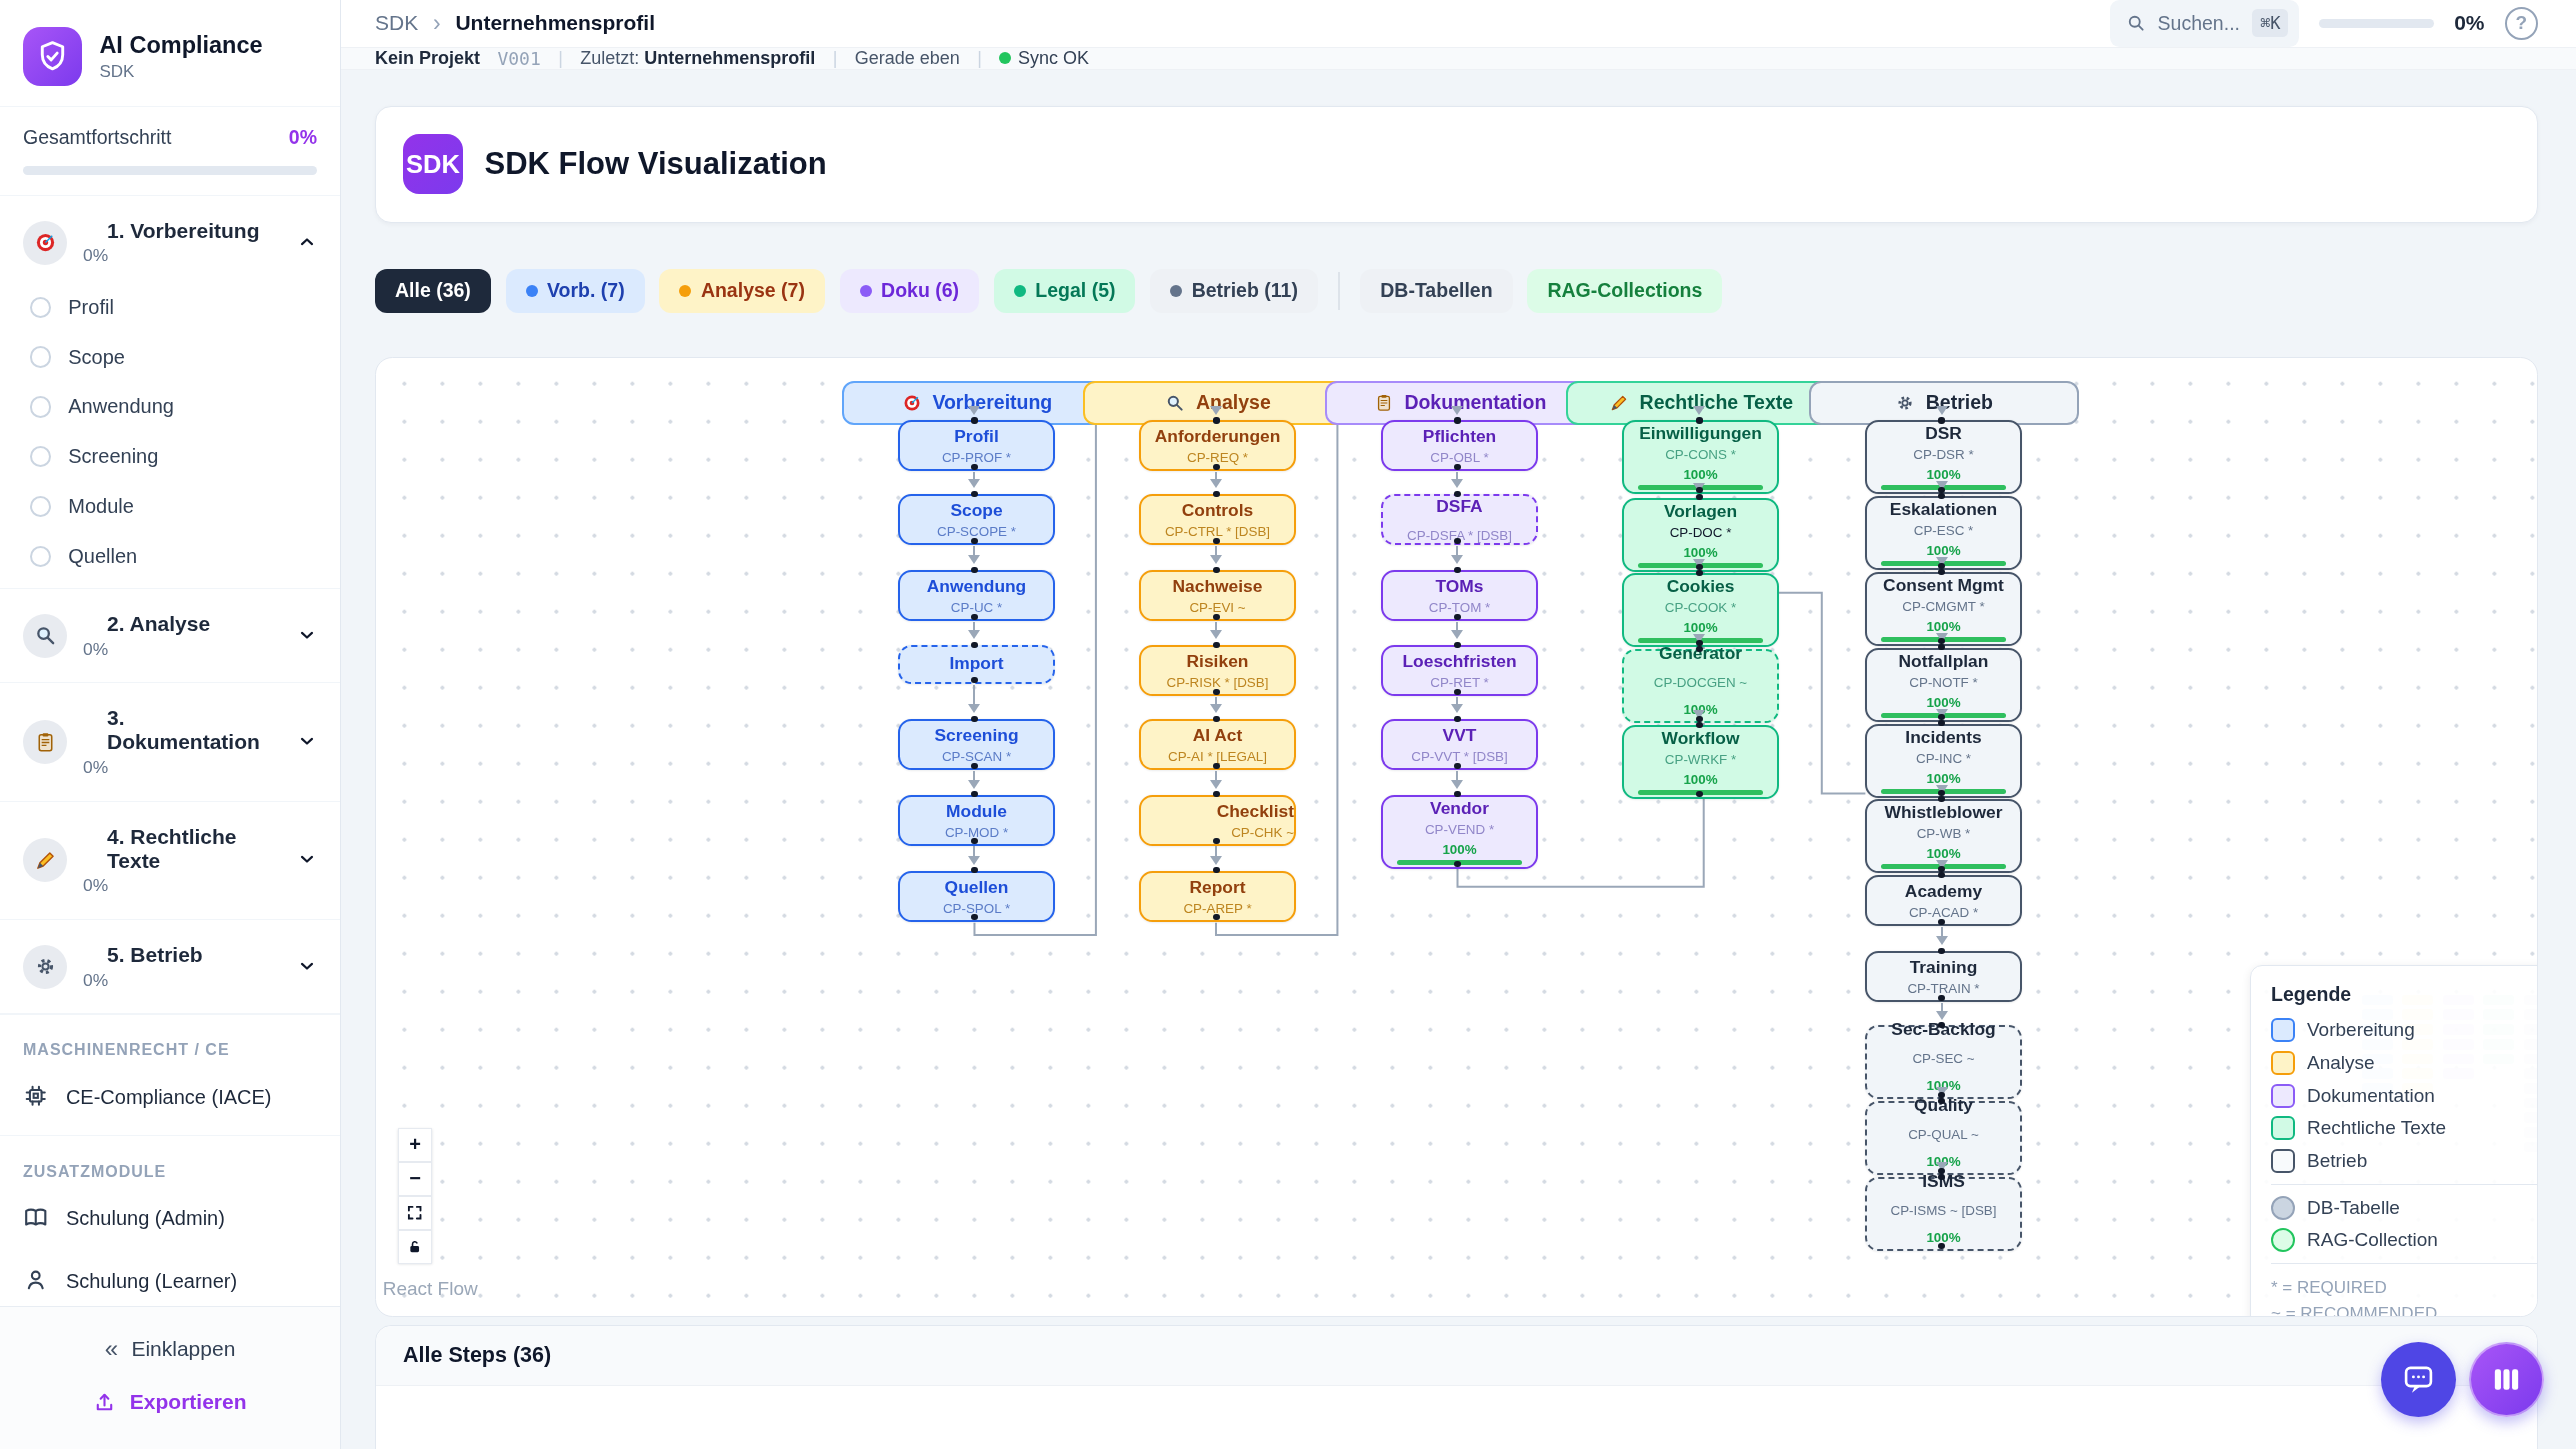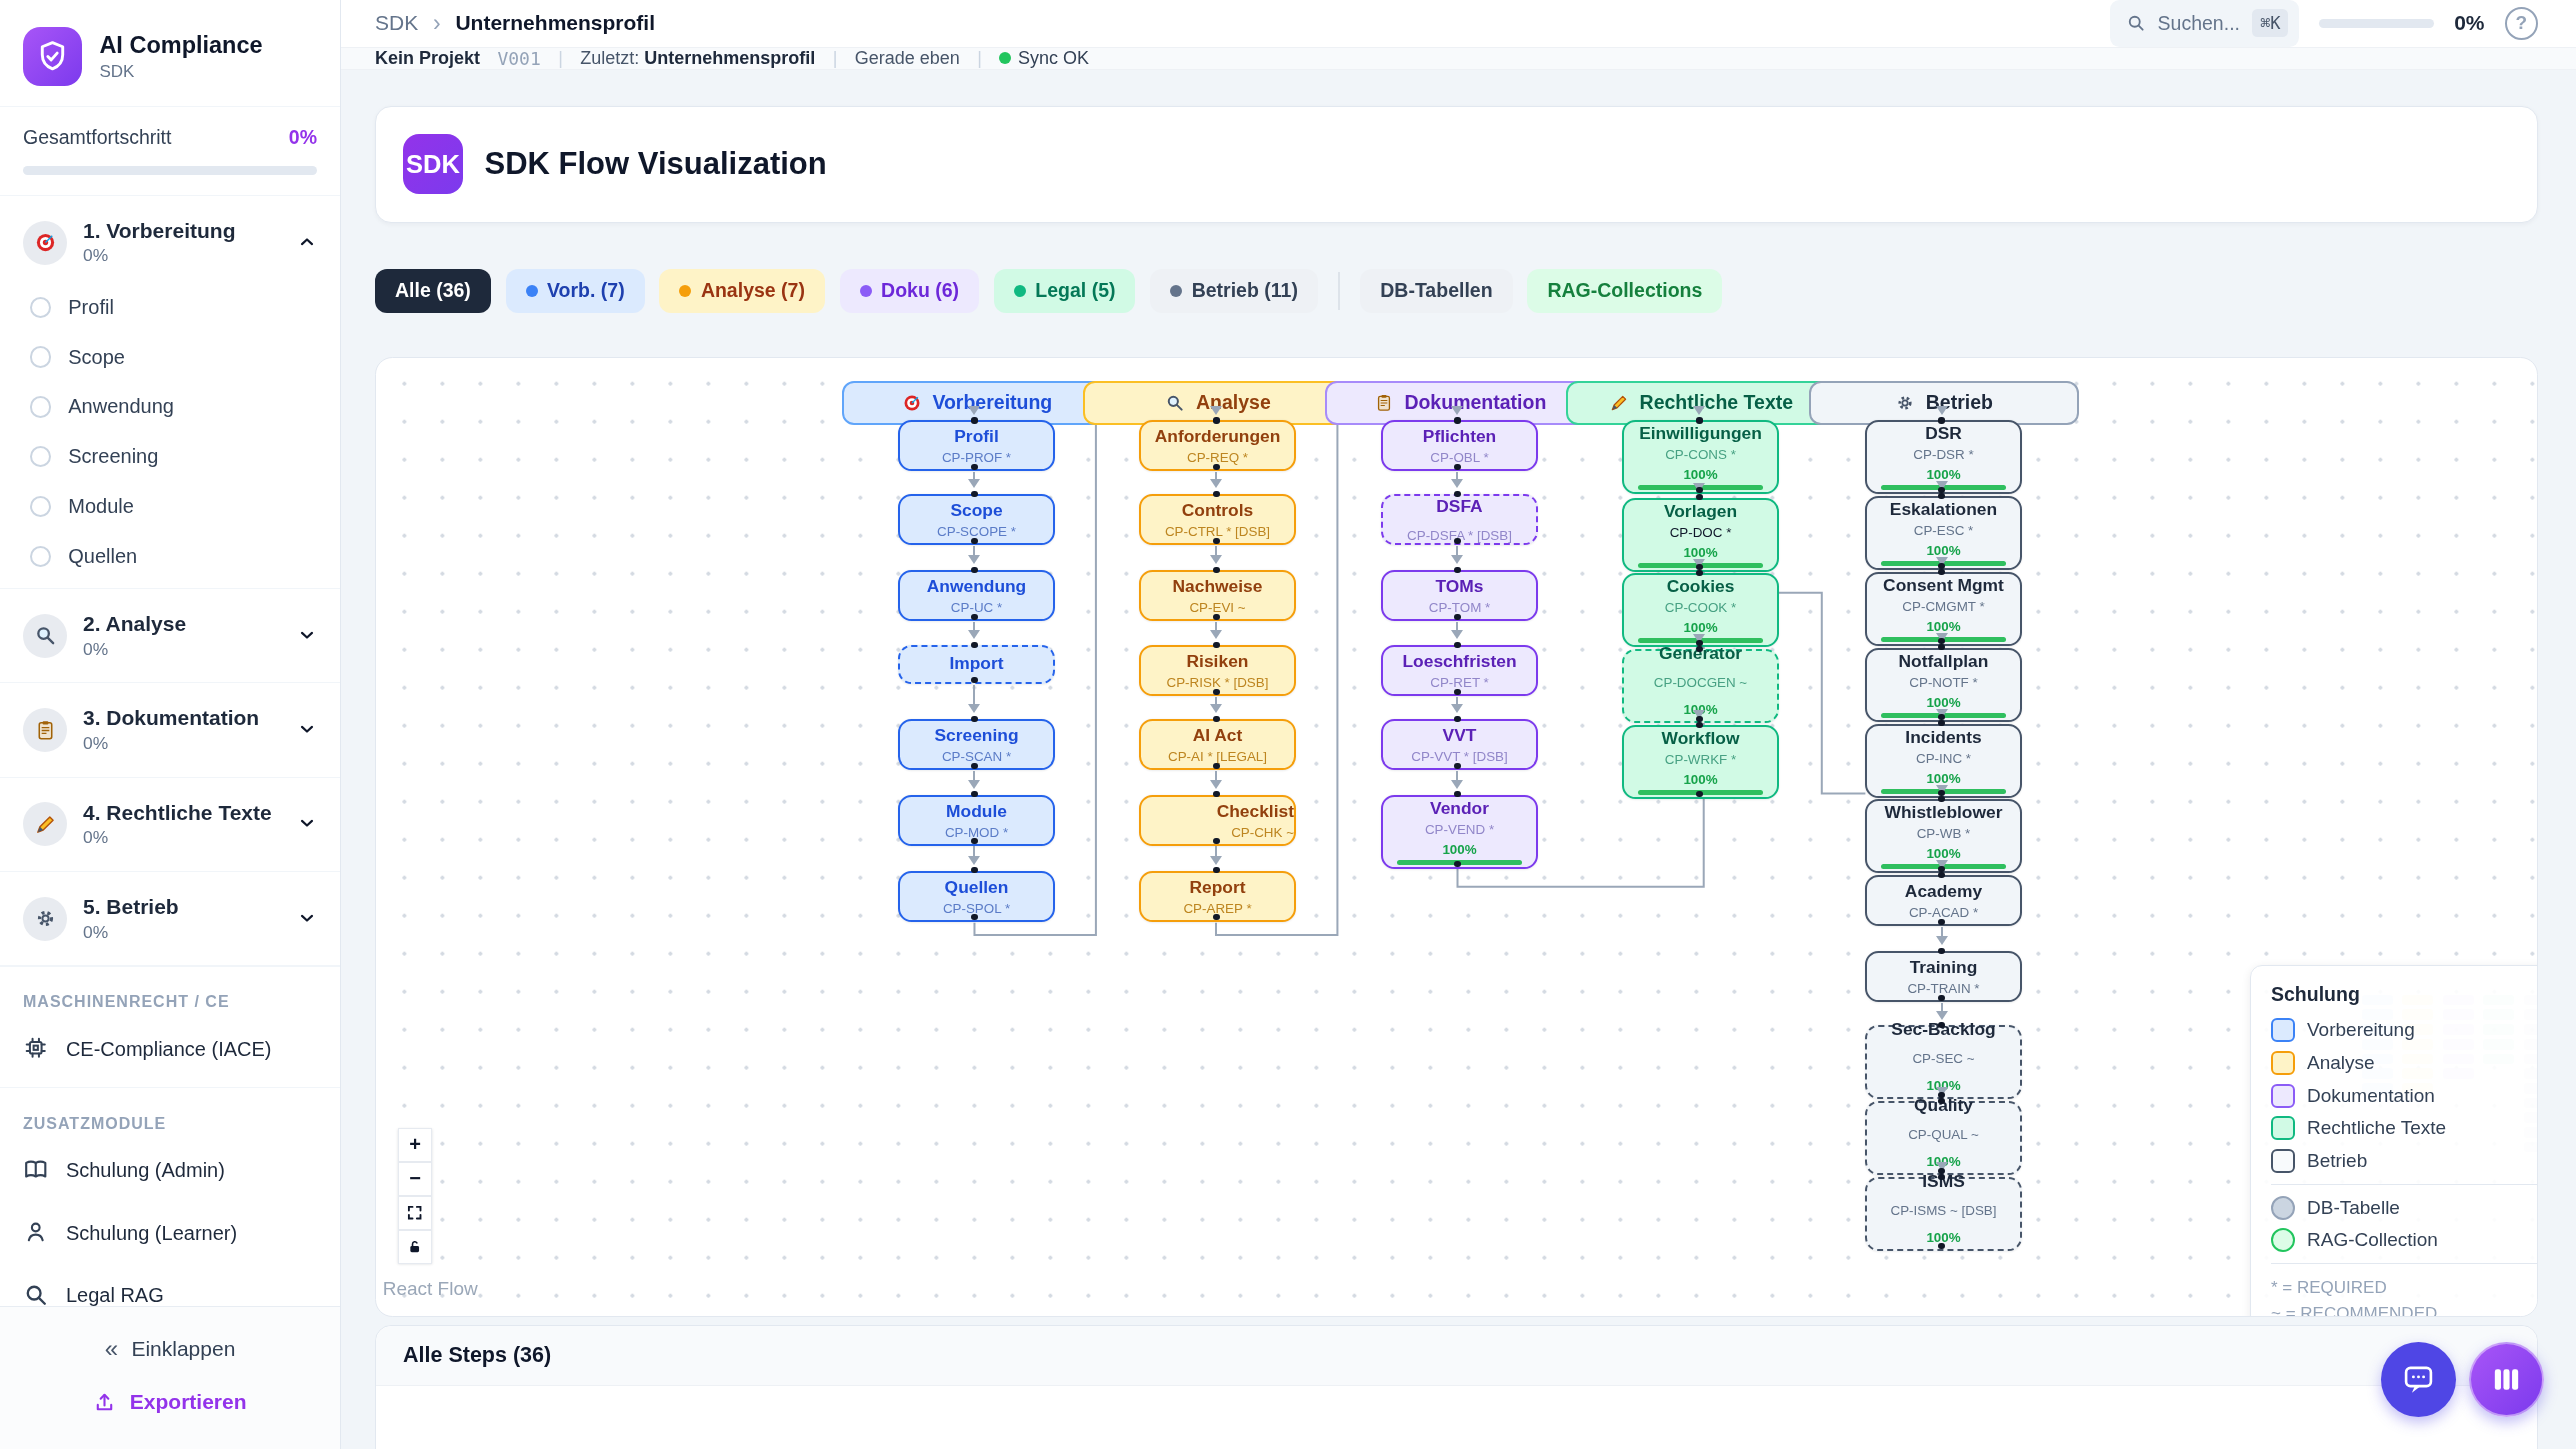--- a/index.html
+++ b/index.html
@@ -14,21 +14,21 @@
   .sb-progress{padding:19px 23px 20px 23px;border-top:1.3px solid #f1f5f9;}
   .sbp-row{display:flex;justify-content:space-between;align-items:center;}
   .sbp-label{font-size:19.5px;color:#334155;}
   .sbp-value{font-size:19.5px;font-weight:700;color:#9333ea;}
   .sbp-track{margin-top:17.4px;height:8.7px;border-radius:4.7px;background:#e2e8f0;}
   .nav{flex:1;overflow:hidden;border-top:1.3px solid #f1f5f9;padding-top:6.7px;}
   .nav-section{display:flex;align-items:center;gap:16px;padding:16px 23px;cursor:pointer;}
   .sec-ico{width:44px;height:44px;border-radius:50%;background:#e8ebf0;display:flex;align-items:center;justify-content:center;}
   .sec-ico svg{width:23px;height:23px;}
   .sec-main{flex:1;}
-  .sec-label{font-size:21px;font-weight:600;color:#1e293b;}
+  .sec-label{font-size:21px;font-weight:600;color:#1e293b;margin-left:24px;}
   .sec-pct{font-size:17.4px;color:#64748b;margin-top:2.7px;}
   .chev svg{width:20px;height:20px;}
   .sub-item{display:flex;align-items:center;gap:17.4px;padding:13.4px 23px 13.4px 29.5px;}
   .sub-circle{width:17.4px;height:17.4px;border-radius:50%;border:2px solid #cbd5e1;background:#fff;}
   .sub-label{font-size:20px;color:#334155;}
   .nav-divider{height:1.3px;background:#f1f5f9;margin:6.7px 0;}
   .group-label{font-size:16px;font-weight:700;letter-spacing:1px;color:#94a3b8;padding:20px 23px 6.7px 23px;}
   .group-item{display:flex;align-items:center;gap:17.4px;padding:17.4px 23px;cursor:pointer;}
   .gi-ico svg{width:25.5px;height:25.5px;}
   .gi-label{font-size:20px;color:#1e293b;}
@@ -782,21 +782,21 @@
               <div class="mm-bar" style="background: rgb(217, 224, 232);"></div>
               <div class="mm-bar" style="background: rgb(217, 224, 232);"></div>
               <div class="mm-bar" style="background: rgb(217, 224, 232);"></div>
               <div class="mm-bar" style="background: rgb(217, 224, 232);"></div>
               <div class="mm-bar" style="background: rgb(217, 224, 232);"></div>
               <div class="mm-bar" style="background: rgb(217, 224, 232);"></div>
               <div class="mm-bar" style="background: rgb(217, 224, 232);"></div>
             </div>
           </div>
           <div class="legend" style="left: 1874px; top: 607px;">
-            <div class="legend-title">Schulung</div>
+            <div class="legend-title">Legende</div>
             <div class="lg-row">
               <span class="lg-swatch" style="border-color:#3b82f6;background:#dbeafe"></span>
               <span class="lg-label">Vorbereitung</span>
             </div>
             <div class="lg-row">
               <span class="lg-swatch" style="border-color:#f59e0b;background:#fef3c7"></span>
               <span class="lg-label">Analyse</span>
             </div>
             <div class="lg-row">
               <span class="lg-swatch" style="border-color:#8b5cf6;background:#ede9fe"></span>

